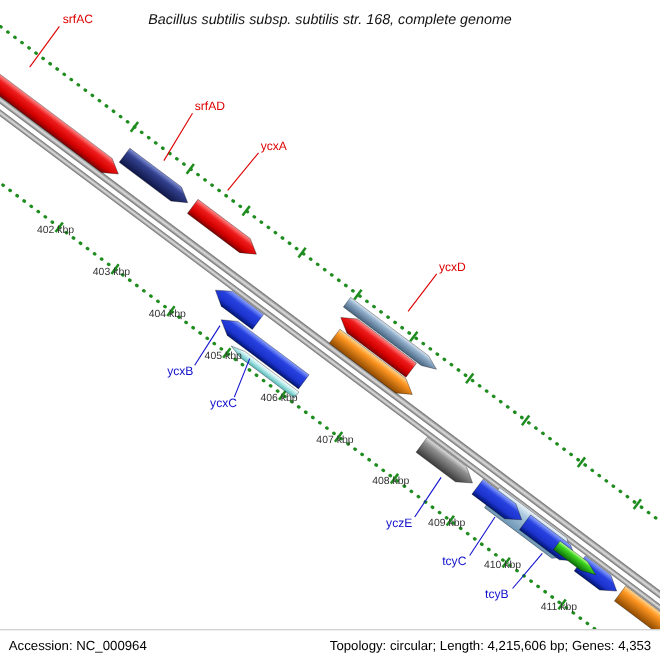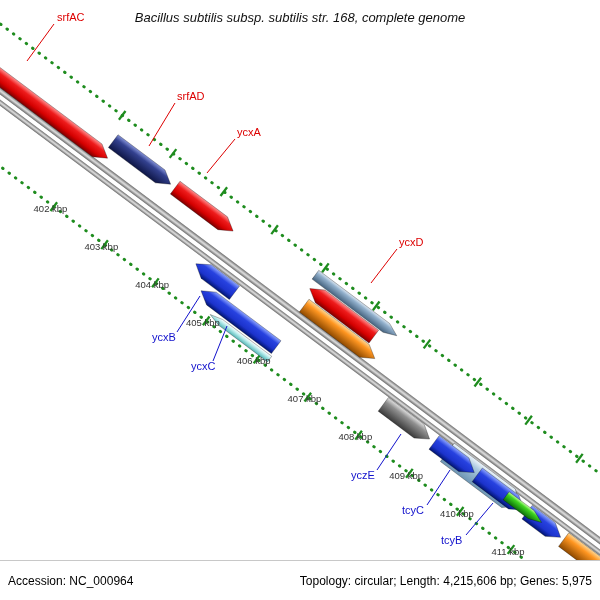--- a/index.html
+++ b/index.html
@@ -5,21 +5,21 @@
   html,body{margin:0;padding:0;background:#fff;}
   .stage{position:relative;width:600px;height:600px;background:#fff;overflow:hidden;
          font-family:"Liberation Sans",sans-serif;}
   svg{position:absolute;left:0;top:0;}
   .dotted{stroke:#1e8c1e;stroke-width:3;stroke-dasharray:0.5 7.5;stroke-linecap:round;fill:none;}
   .tickmark{stroke:#1e8c1e;stroke-width:2.3;}
   .ticklabel{font:9.5px "Liberation Sans",sans-serif;fill:#333;}
   .gene-label{font:11px "Liberation Sans",sans-serif;}
   .feature{stroke:rgba(0,0,0,0.4);stroke-width:0.7;}
   .title-text{font:italic 13px "Liberation Sans",sans-serif;fill:#111;}
-  .statusbar{position:absolute;left:0;right:0;bottom:0;height:40px;box-sizing:border-box;
+  .statusbar{position:absolute;left:0;right:0;bottom:0;height:28px;box-sizing:border-box;
              border-top:1px solid #c8c8c8;background:#fff;display:flex;
              justify-content:space-between;align-items:center;padding:0 8px;
              font:12px "Liberation Sans",sans-serif;color:#000;z-index:5;}
 </style>
 </head>
 <body>
 
 <div class="stage">
   <svg width="600" height="600" viewBox="0 0 600 600">
     <defs>
@@ -150,15 +150,15 @@
         <text x="402" y="514" class="gene-label" fill="#1111cc">tcyC</text>
         <line x1="466" y1="535" x2="493" y2="503" stroke="#1111cc" stroke-width="1"></line>
         <text x="441" y="544" class="gene-label" fill="#1111cc">tcyB</text>
       </g>
 
     <text id="map-title" class="title-text" x="300" y="22" text-anchor="middle">Bacillus subtilis subsp. subtilis str. 168, complete genome</text>
   </svg>
 
   <div class="statusbar">
     <span>Accession: NC_000964</span>
-    <span>Topology: circular; Length: 4,215,606 bp; Genes: 5,975</span>
+    <span>Topology: circular; Length: 4,215,606 bp; Genes: 4,353</span>
   </div>
 </div>
 
 </body></html>

